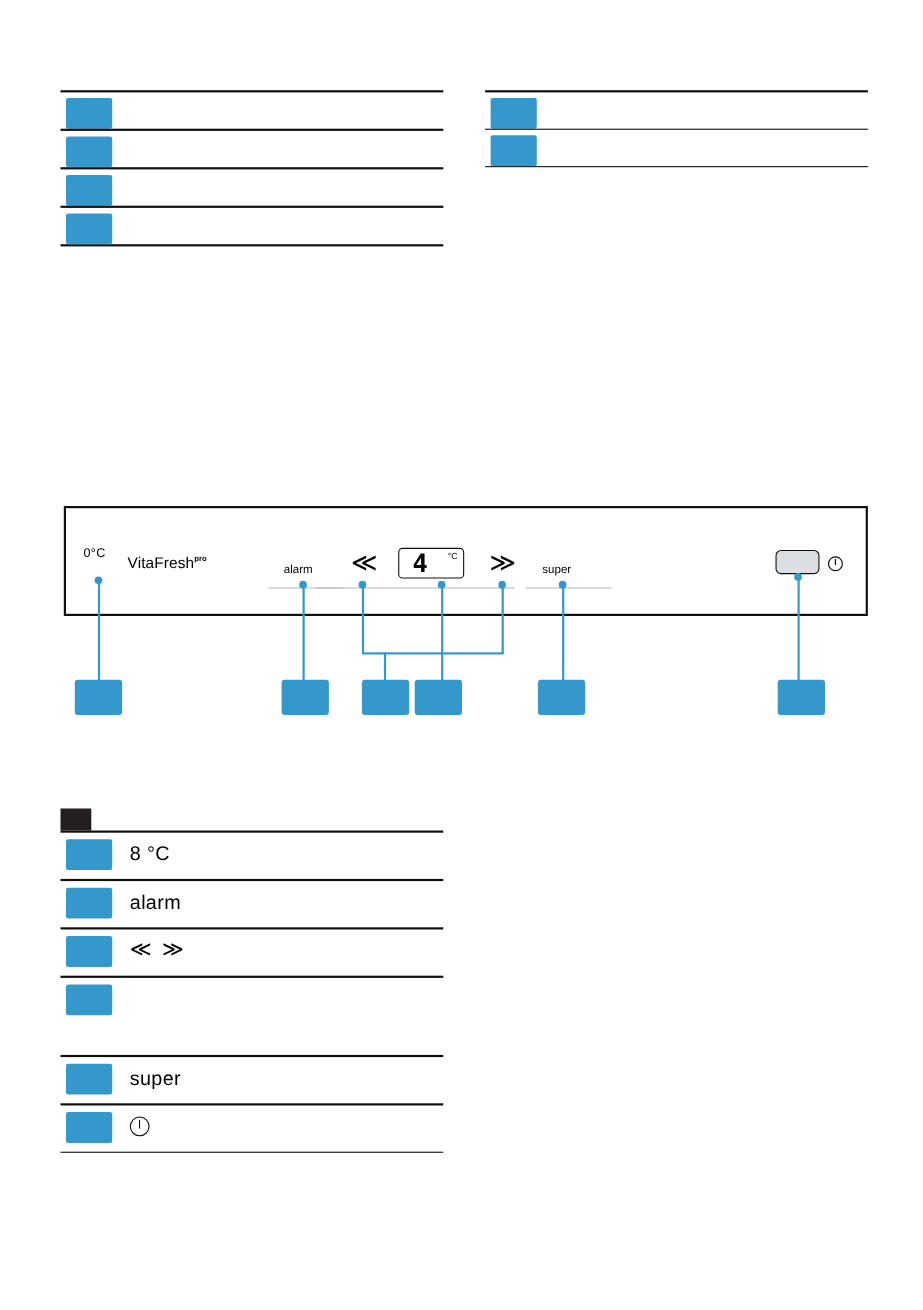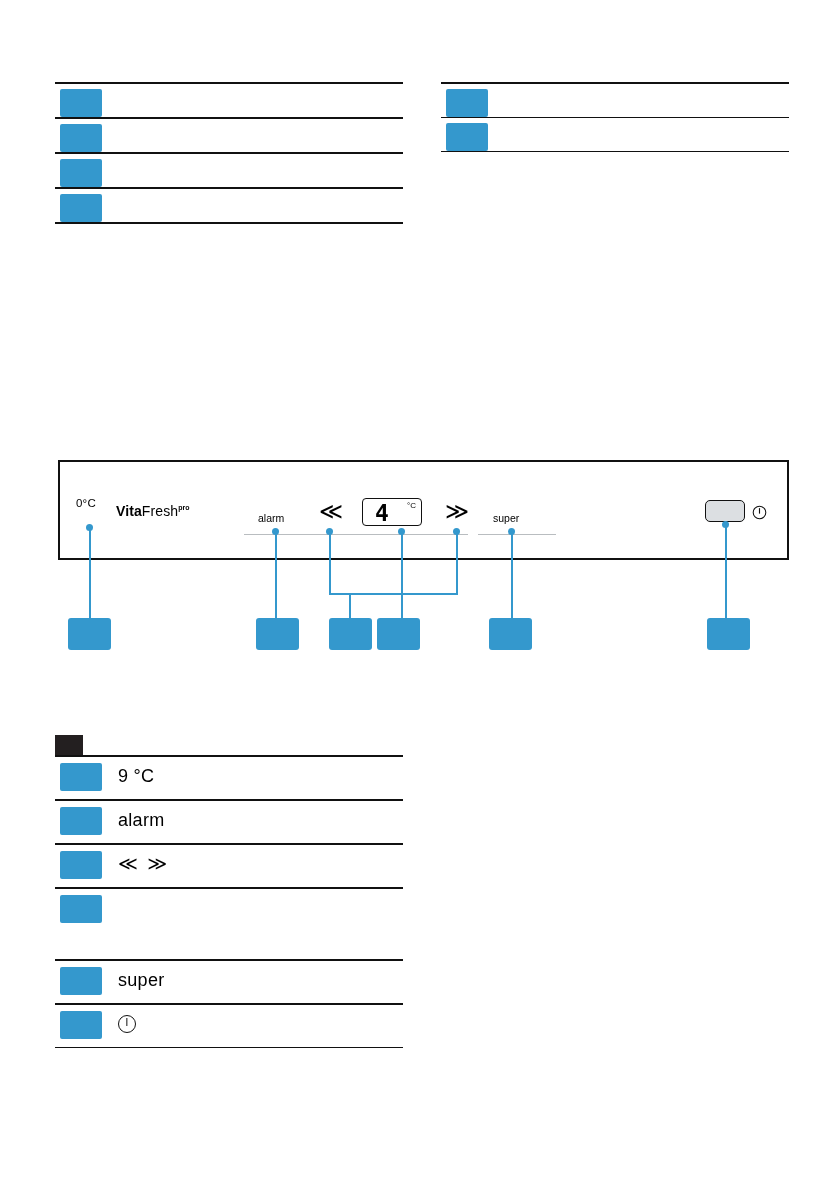--- a/index.html
+++ b/index.html
@@ -27,21 +27,21 @@
   #panel{
     left:58px;top:460px;width:731px;height:100px;
     border:2px solid #111;background:#fff;box-sizing:border-box;
   }
   .guide{
     position:absolute;height:1px;background:#b9bdc0;top:72px;
   }
   .pl{position:absolute;white-space:nowrap;}
   .lbl-0c{left:76px;top:497px;font-size:11.5px;letter-spacing:.2px;}
   .lbl-vita{left:116px;top:503px;font-size:14px;letter-spacing:.1px;}
-  .lbl-vita b{font-weight:bold;margin-top:32px;}
+  .lbl-vita b{font-weight:normal;margin-top:32px;}
   .lbl-vita .sup{font-size:7px;vertical-align:super;font-weight:bold;letter-spacing:0;}
   .lbl-alarm{left:258px;top:512px;font-size:10.5px;}
   .lbl-super{left:493px;top:512px;font-size:10.5px;}
   .chev{font-size:23px;line-height:1;}
   .chev-l{left:319px;top:500px;}
   .chev-r{left:445px;top:500px;}
   #tdisplay{
     left:362px;top:498px;width:60px;height:28px;
     border:1.6px solid #111;border-radius:4px;background:#fff;
     box-sizing:border-box;
@@ -190,21 +190,21 @@
 <div class="lead v" style="left:725px;top:525px;height:95px;"></div>
 <div class="callout" style="left:707px;top:618px;"></div>
 
 <div class="abs" id="legend">
 
   <div class="hdr"></div>
 
   <div class="lg-row">
     <div class="lg-chip"></div>
     <div class="lg-cell">
-      <span class="lg-label">9 °C</span>
+      <span class="lg-label">8 °C</span>
     </div>
   </div>
 
   <div class="lg-row">
     <div class="lg-chip"></div>
     <div class="lg-cell">
       <span class="lg-label">alarm</span>
     </div>
   </div>
 

